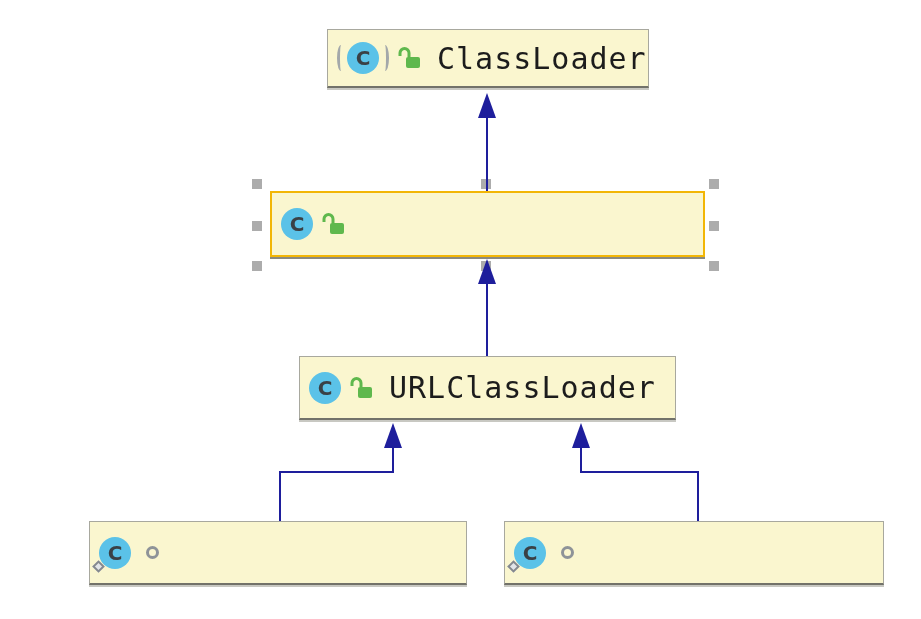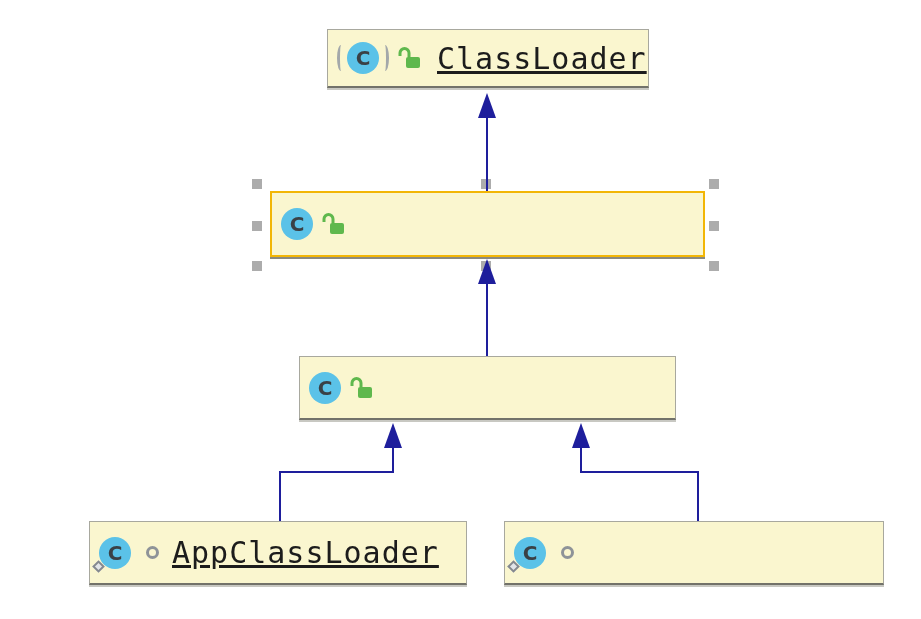--- a/index.html
+++ b/index.html
@@ -19,21 +19,21 @@
     display:flex; align-items:center;
     padding:0 6px 0 9px;
   }
   .node.selected {
     border:2px solid #F2B606;
     border-bottom:2px solid #F2B606;
     box-shadow:0 2px 0 #8a8a80;
   }
   .node-label {
     font-size:30px; letter-spacing:1px; color:#1C1C1C;
-    margin-left:13px; white-space:pre;text-decoration:underline;
+    margin-left:13px; white-space:pre;
   }
 
   
   .class-icon-wrap { position:relative; display:flex; align-items:center; }
   .class-circle {
     width:32px; height:32px; border-radius:50%; background:#5BC2E8;
     display:flex; align-items:center; justify-content:center;
     font-family:"DejaVu Sans", sans-serif; font-size:20px; font-weight:bold; color:#3A4045;
     position:relative; flex:none;
   }
@@ -124,29 +124,29 @@
   </div>
 
   <div class="node" style="left:299px; top:356px; width:377px; height:64px;">
     <span class="class-icon-wrap">
       <span class="class-circle">C</span>
     </span>
     <svg class="lock-icon" width="26" height="26" viewBox="0 0 26 26">
       <path d="M11 12 V8 a4.5 4.5 0 0 0 -9 0 v3" fill="none" stroke="#5FB84D" stroke-width="3"></path>
       <rect x="8" y="12" width="14" height="11" rx="2" fill="#5FB84D"></rect>
     </svg>
+    <span class="node-label">URLClassLoader</span>
   </div>
 
   <div class="node" style="left:89px; top:521px; width:378px; height:64px;">
     <span class="class-icon-wrap">
       <span class="class-circle">C</span>
       <span class="static-diamond"></span>
     </span>
     <span class="vis-ring"></span>
-    <span class="node-label">AppClassLoader</span>
   </div>
 
   <div class="node" style="left:504px; top:521px; width:380px; height:64px;">
     <span class="class-icon-wrap">
       <span class="class-circle">C</span>
       <span class="static-diamond"></span>
     </span>
     <span class="vis-ring"></span>
   </div>
 

